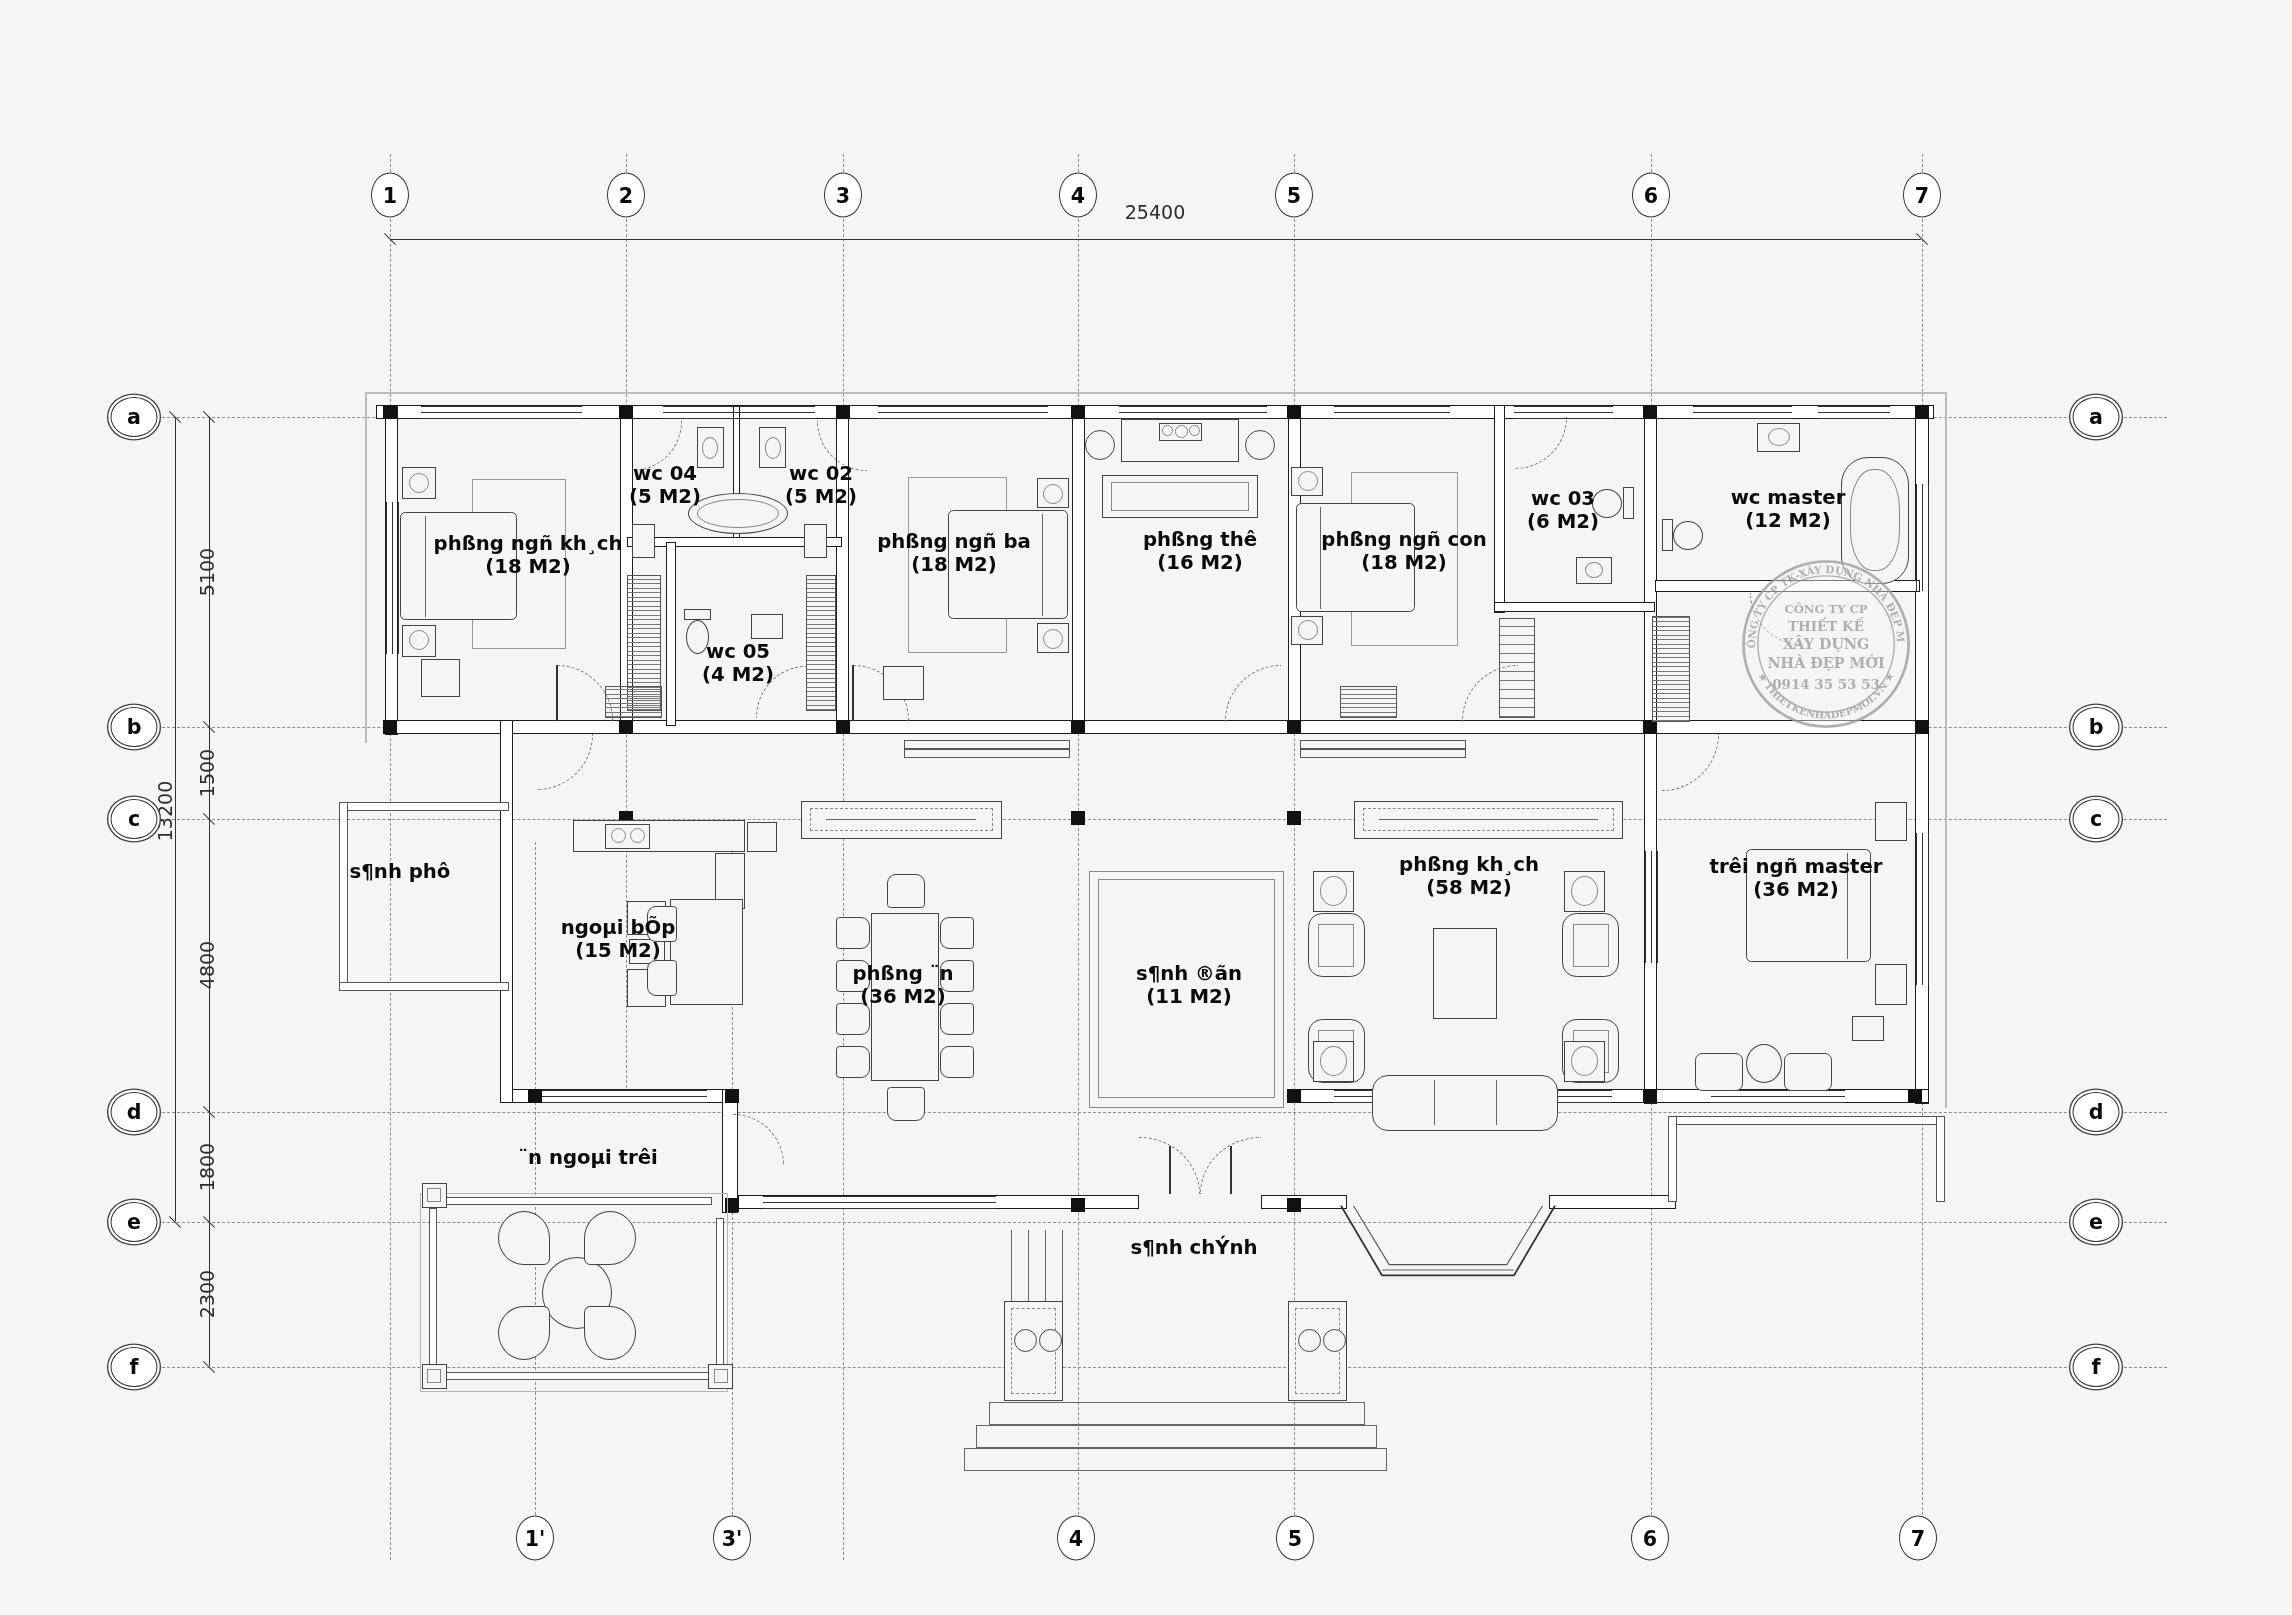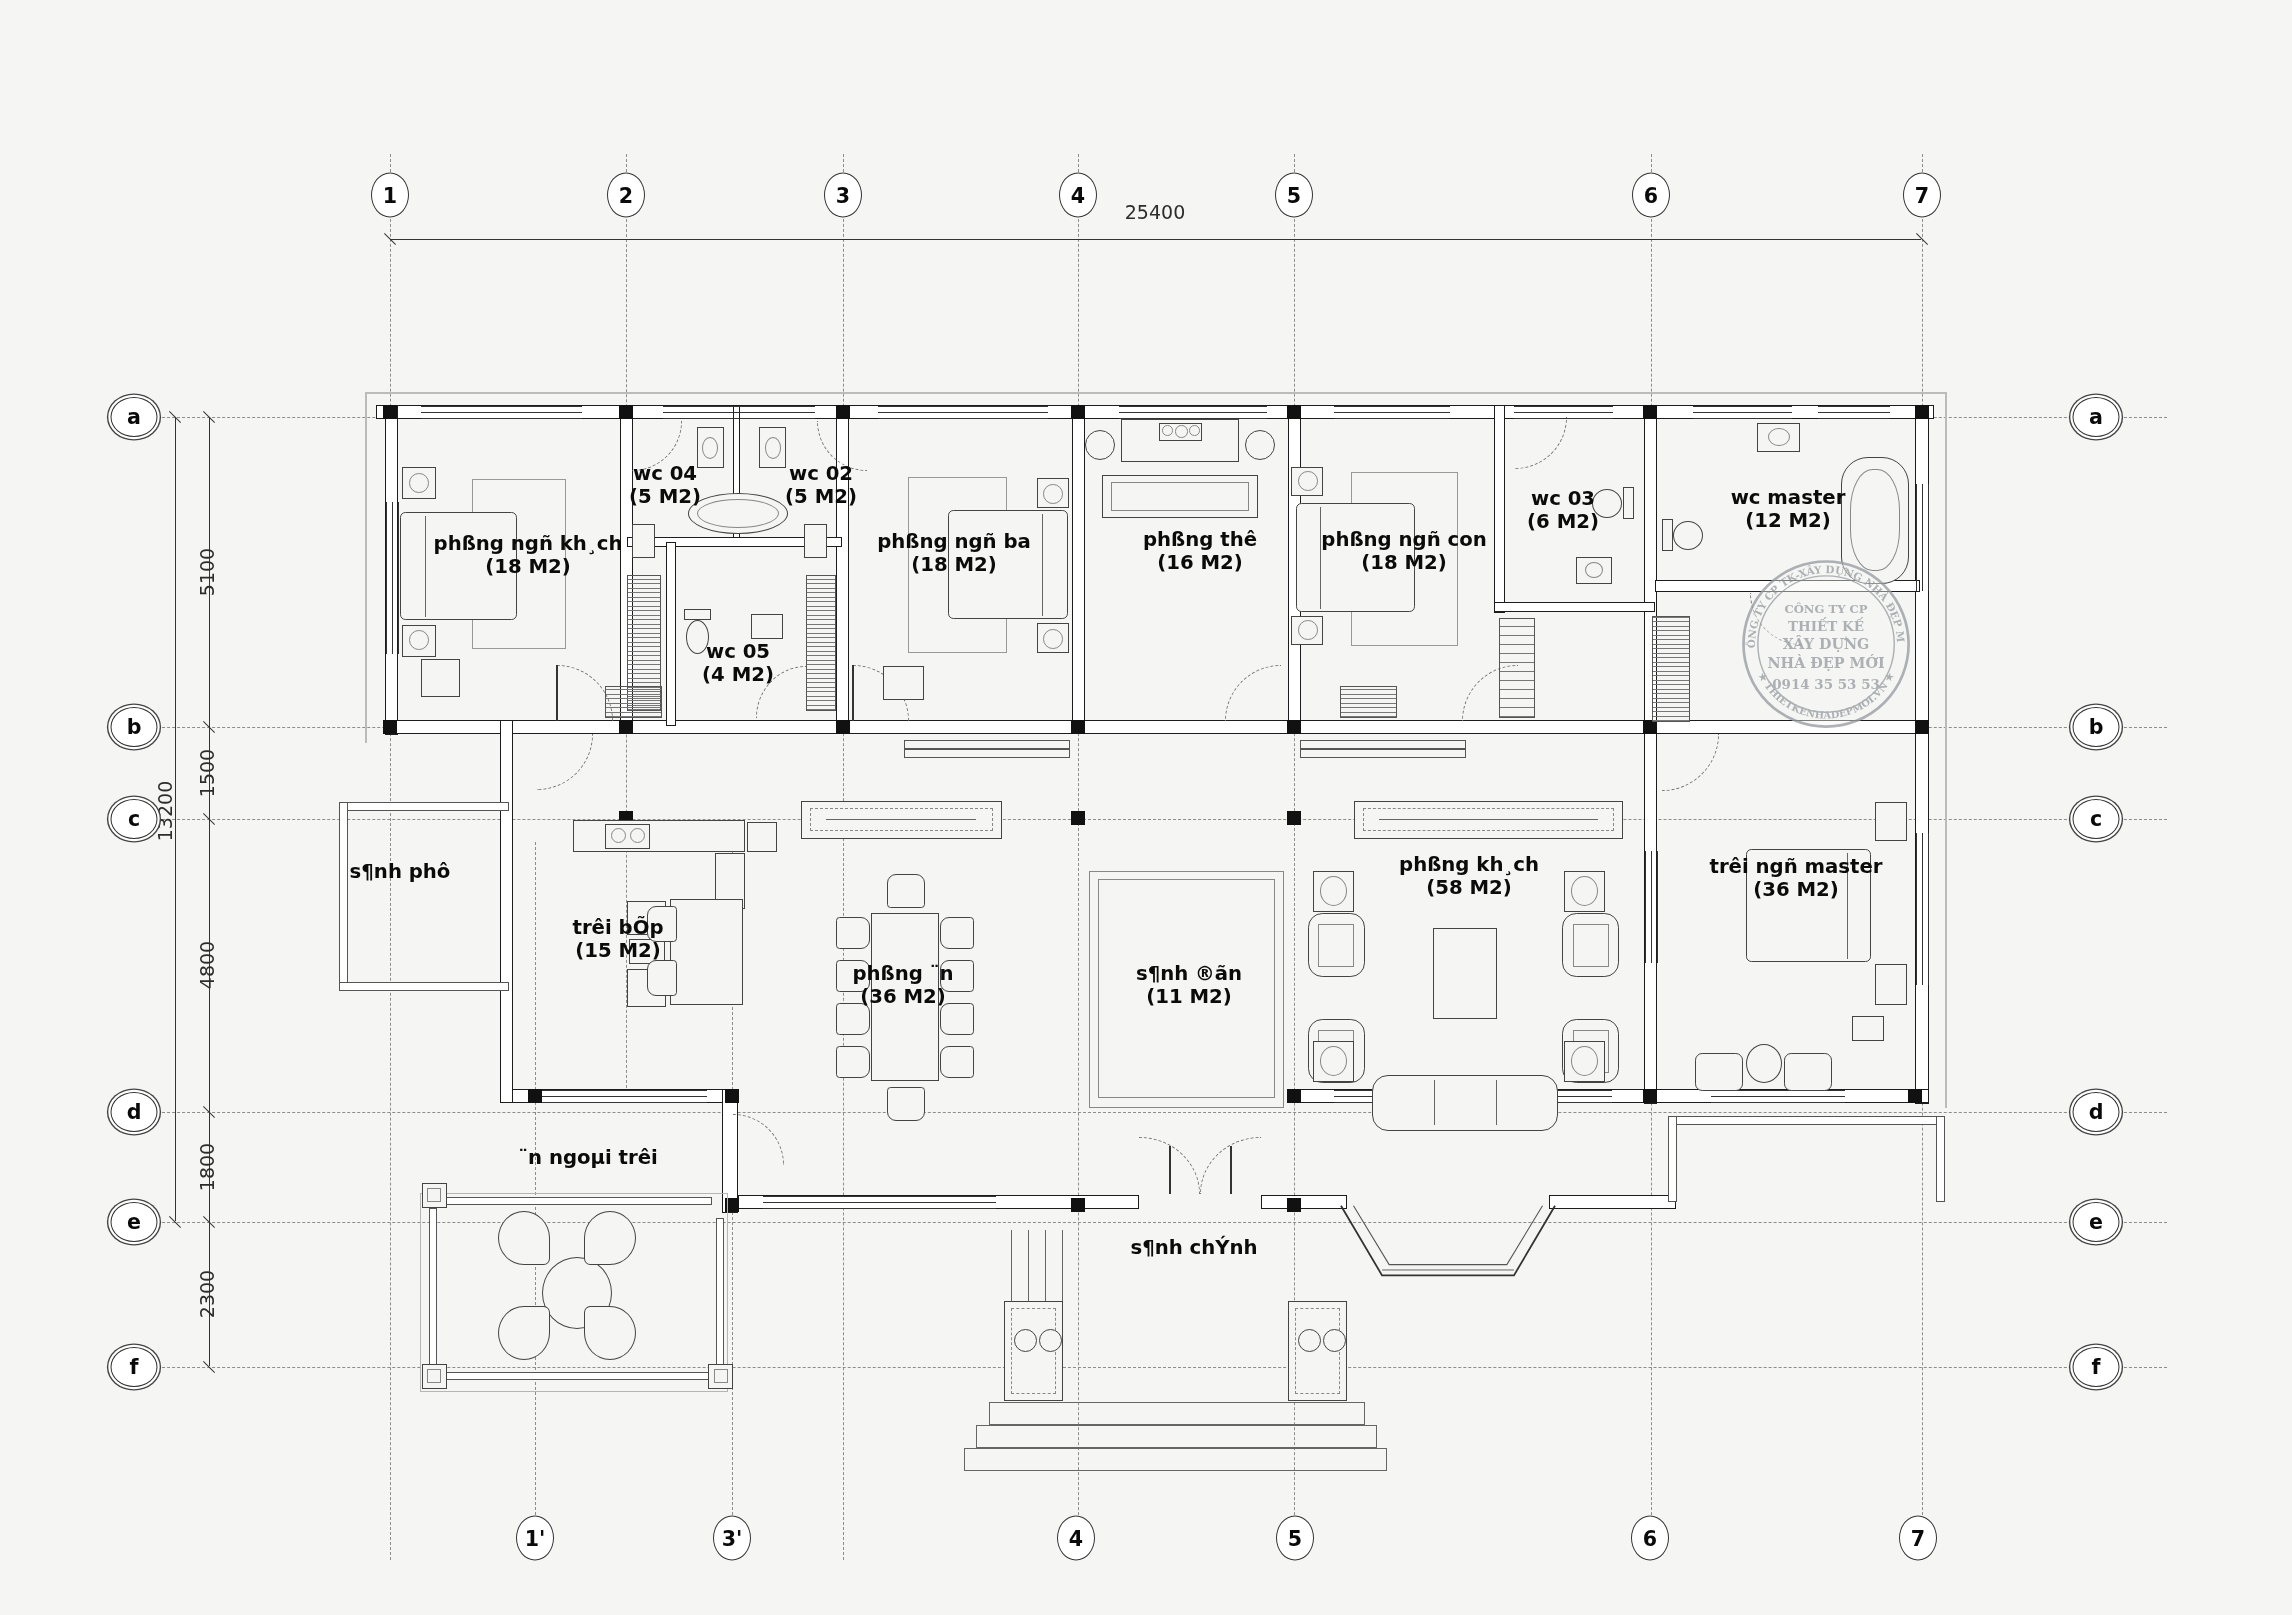--- a/index.html
+++ b/index.html
@@ -419,21 +419,21 @@
     <div>(6 M2)</div>
   </div>
   <div class="rlabel" style="left:1788px;top:509px">
     <div>wc master</div>
     <div>(12 M2)</div>
   </div>
   <div class="rlabel" style="left:400px;top:871px">
     <div>s¶nh phô</div>
   </div>
   <div class="rlabel" style="left:618px;top:939px">
-    <div>trêi bÕp</div>
+    <div>ngoµi bÕp</div>
     <div>(15 M2)</div>
   </div>
   <div class="rlabel" style="left:903px;top:985px">
     <div>phßng ¨n</div>
     <div>(36 M2)</div>
   </div>
   <div class="rlabel" style="left:1189px;top:985px">
     <div>s¶nh ®ãn</div>
     <div>(11 M2)</div>
   </div>

